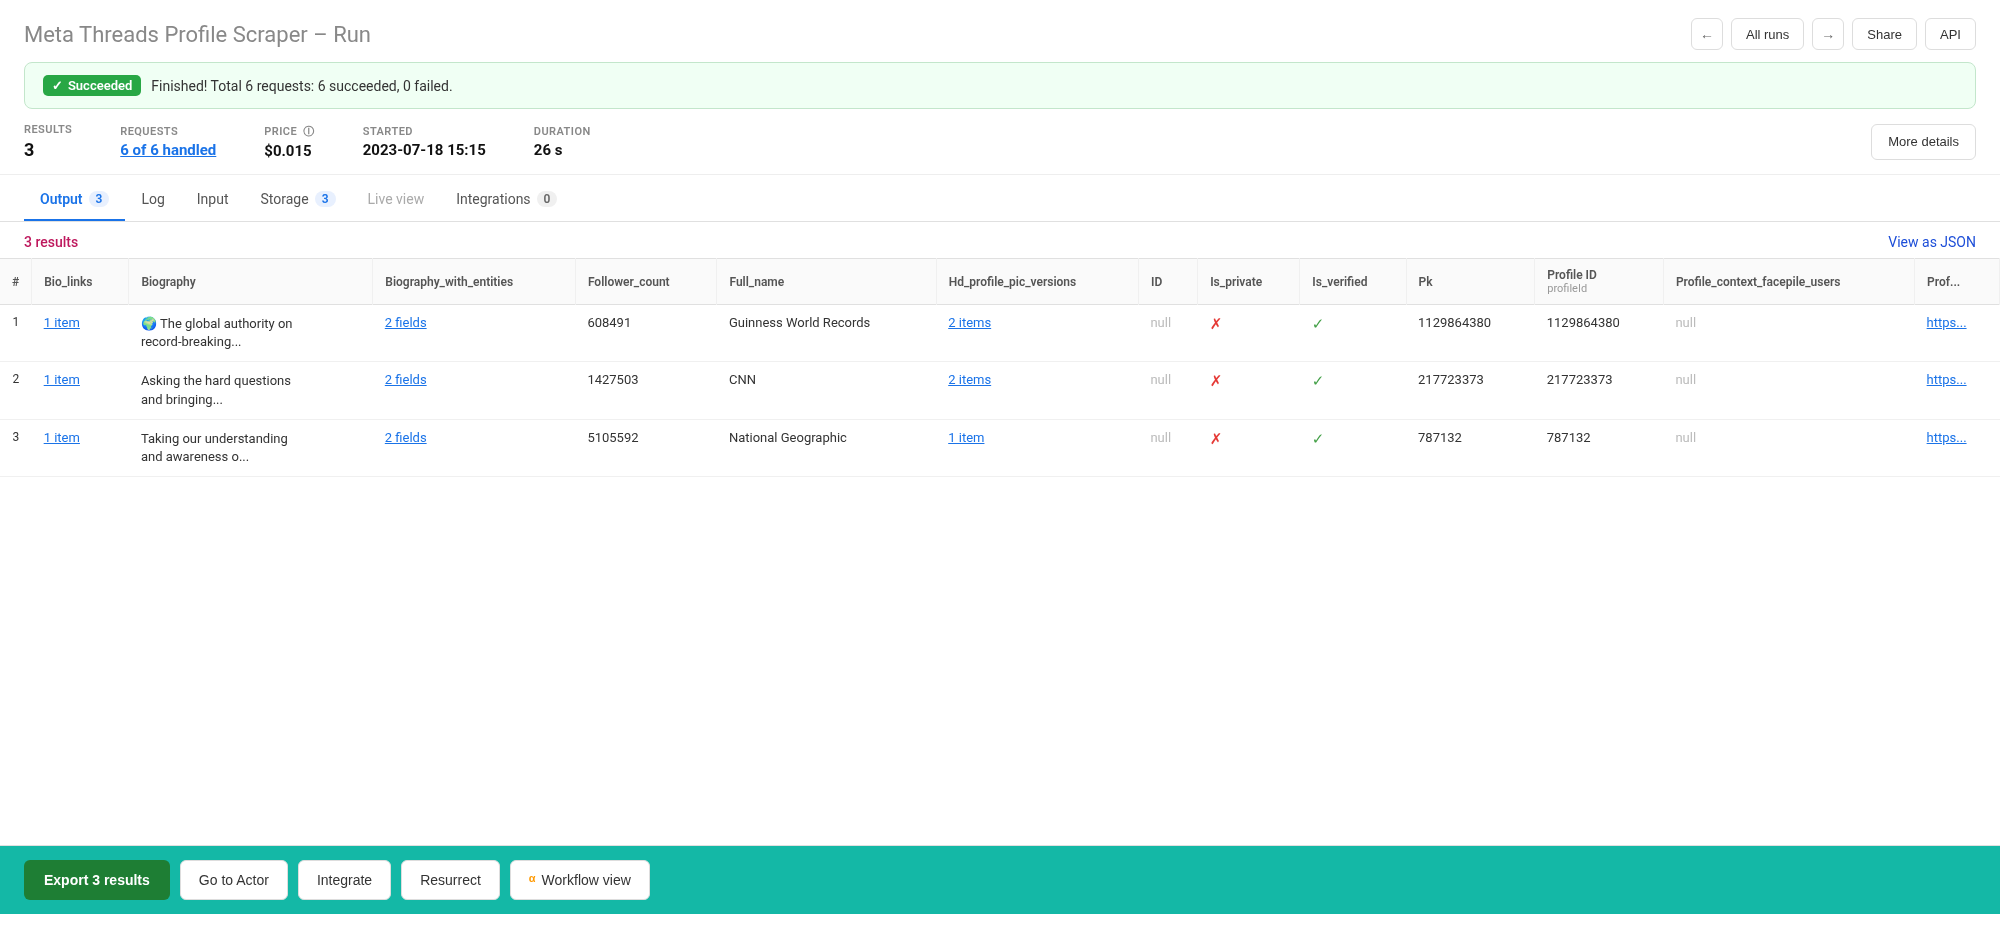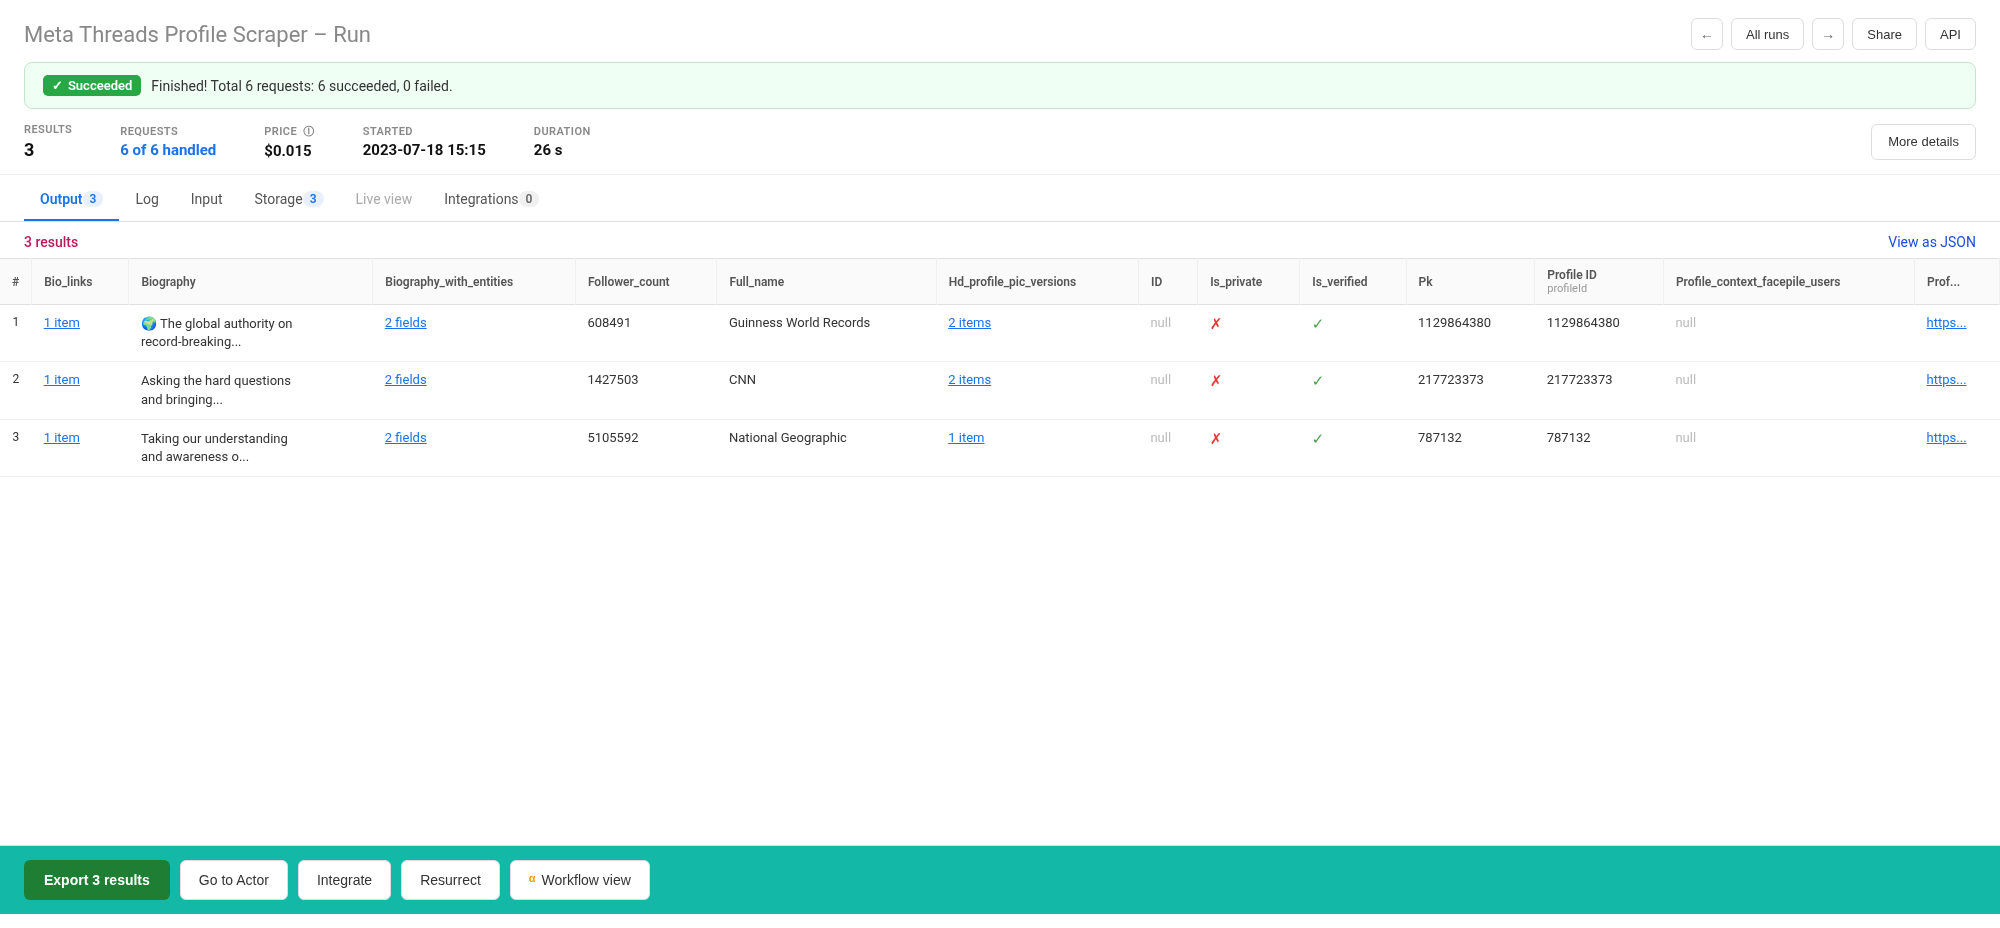--- a/index.html
+++ b/index.html
@@ -105,20 +105,21 @@
     }
     .stat-value {
       font-size: 18px;
       font-weight: 700;
       color: #111;
     }
     .stat-value-blue {
       font-size: 15px;
       font-weight: 700;
       color: #1a73e8;
+      text-decoration: underline;
     }
     .stat-value-normal {
       font-size: 15px;
       font-weight: 700;
       color: #111;
     }
     .more-details-btn {
       margin-left: auto;
       height: 36px;
       border: 1px solid #ddd;
@@ -142,20 +143,21 @@
       gap: 0;
       margin-top: 4px;
     }
     .tab {
       padding: 12px 16px;
       font-size: 14px;
       cursor: pointer;
       color: #555;
       border-bottom: 2px solid transparent;
       display: flex;
+      gap: 6px;
       white-space: nowrap;
     }
     .tab.active {
       color: #1a73e8;
       border-bottom: 2px solid #1a73e8;
       font-weight: 600;
     }
     .tab-badge {
       background: #e8f0fe;
       color: #1a73e8;

